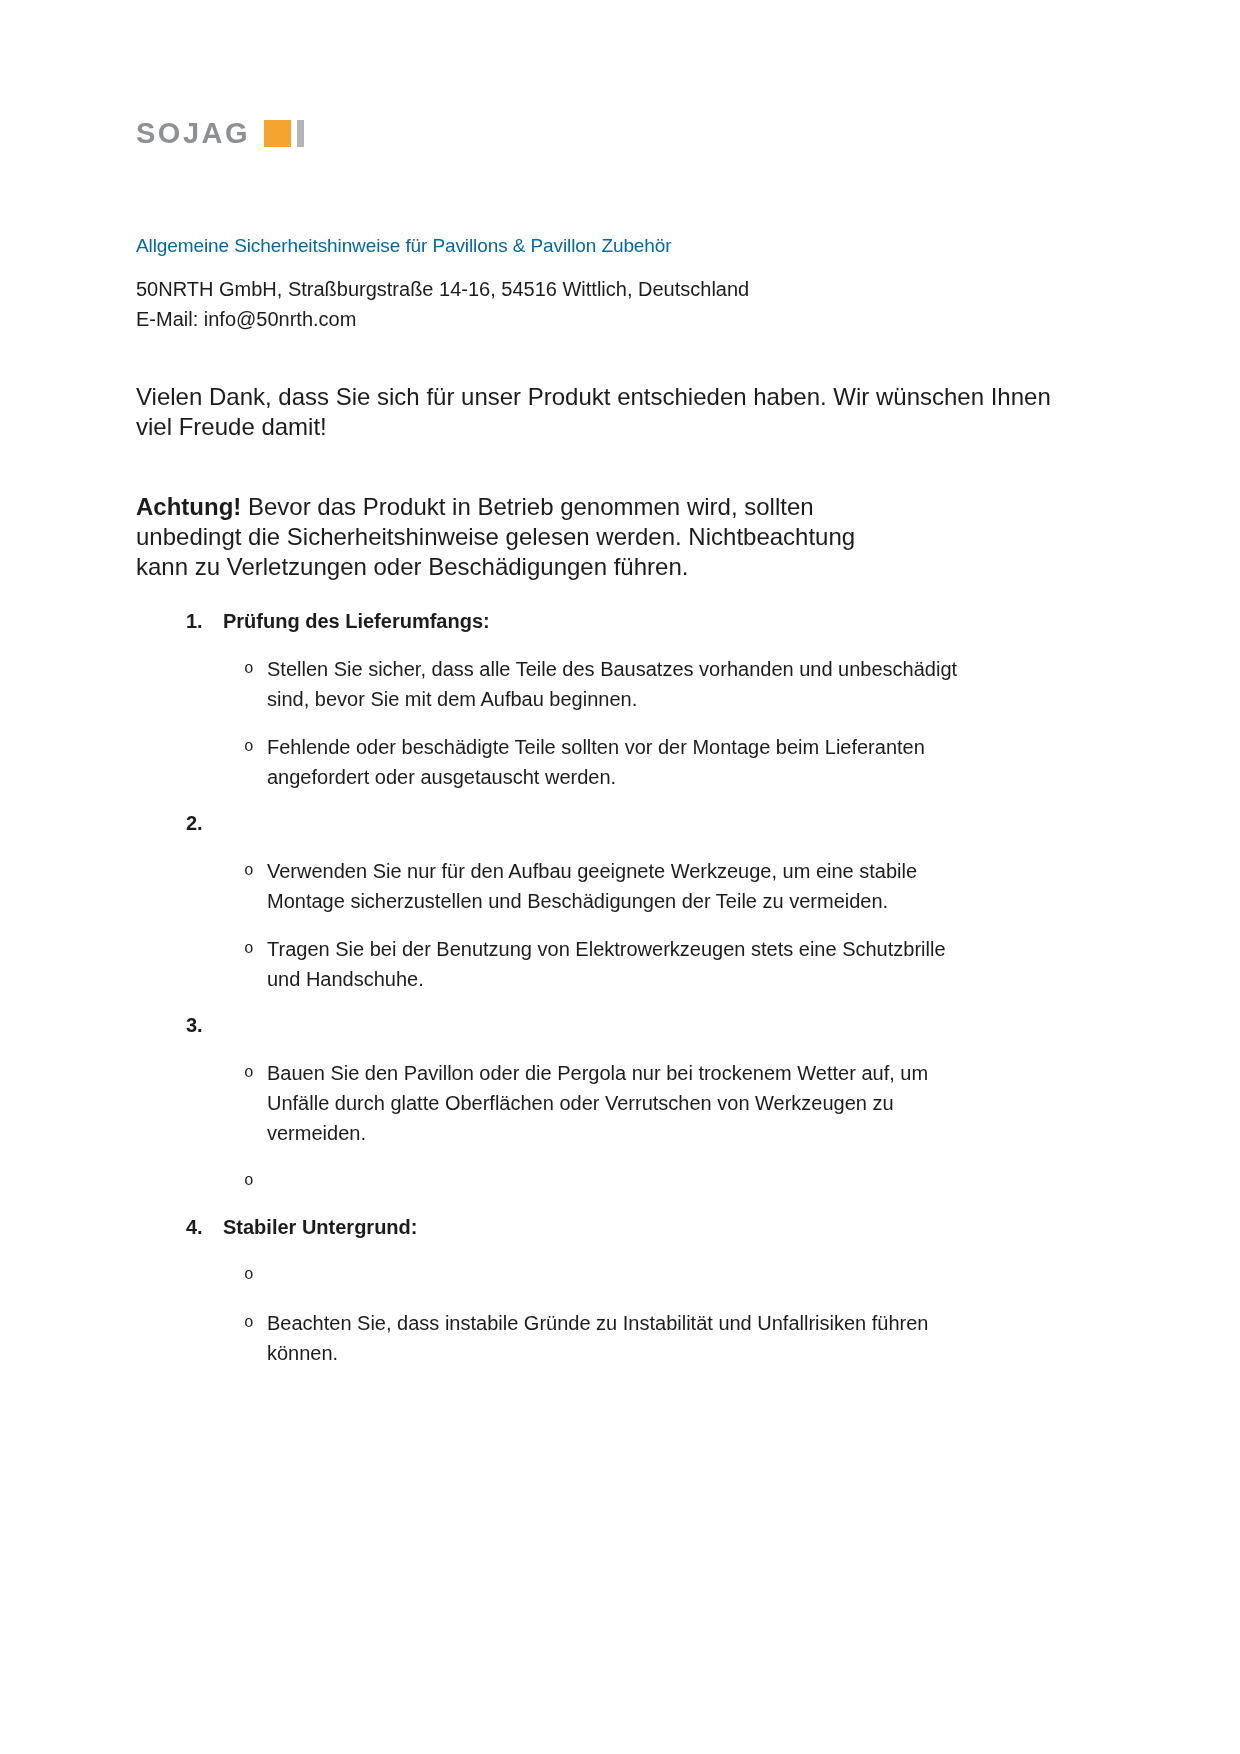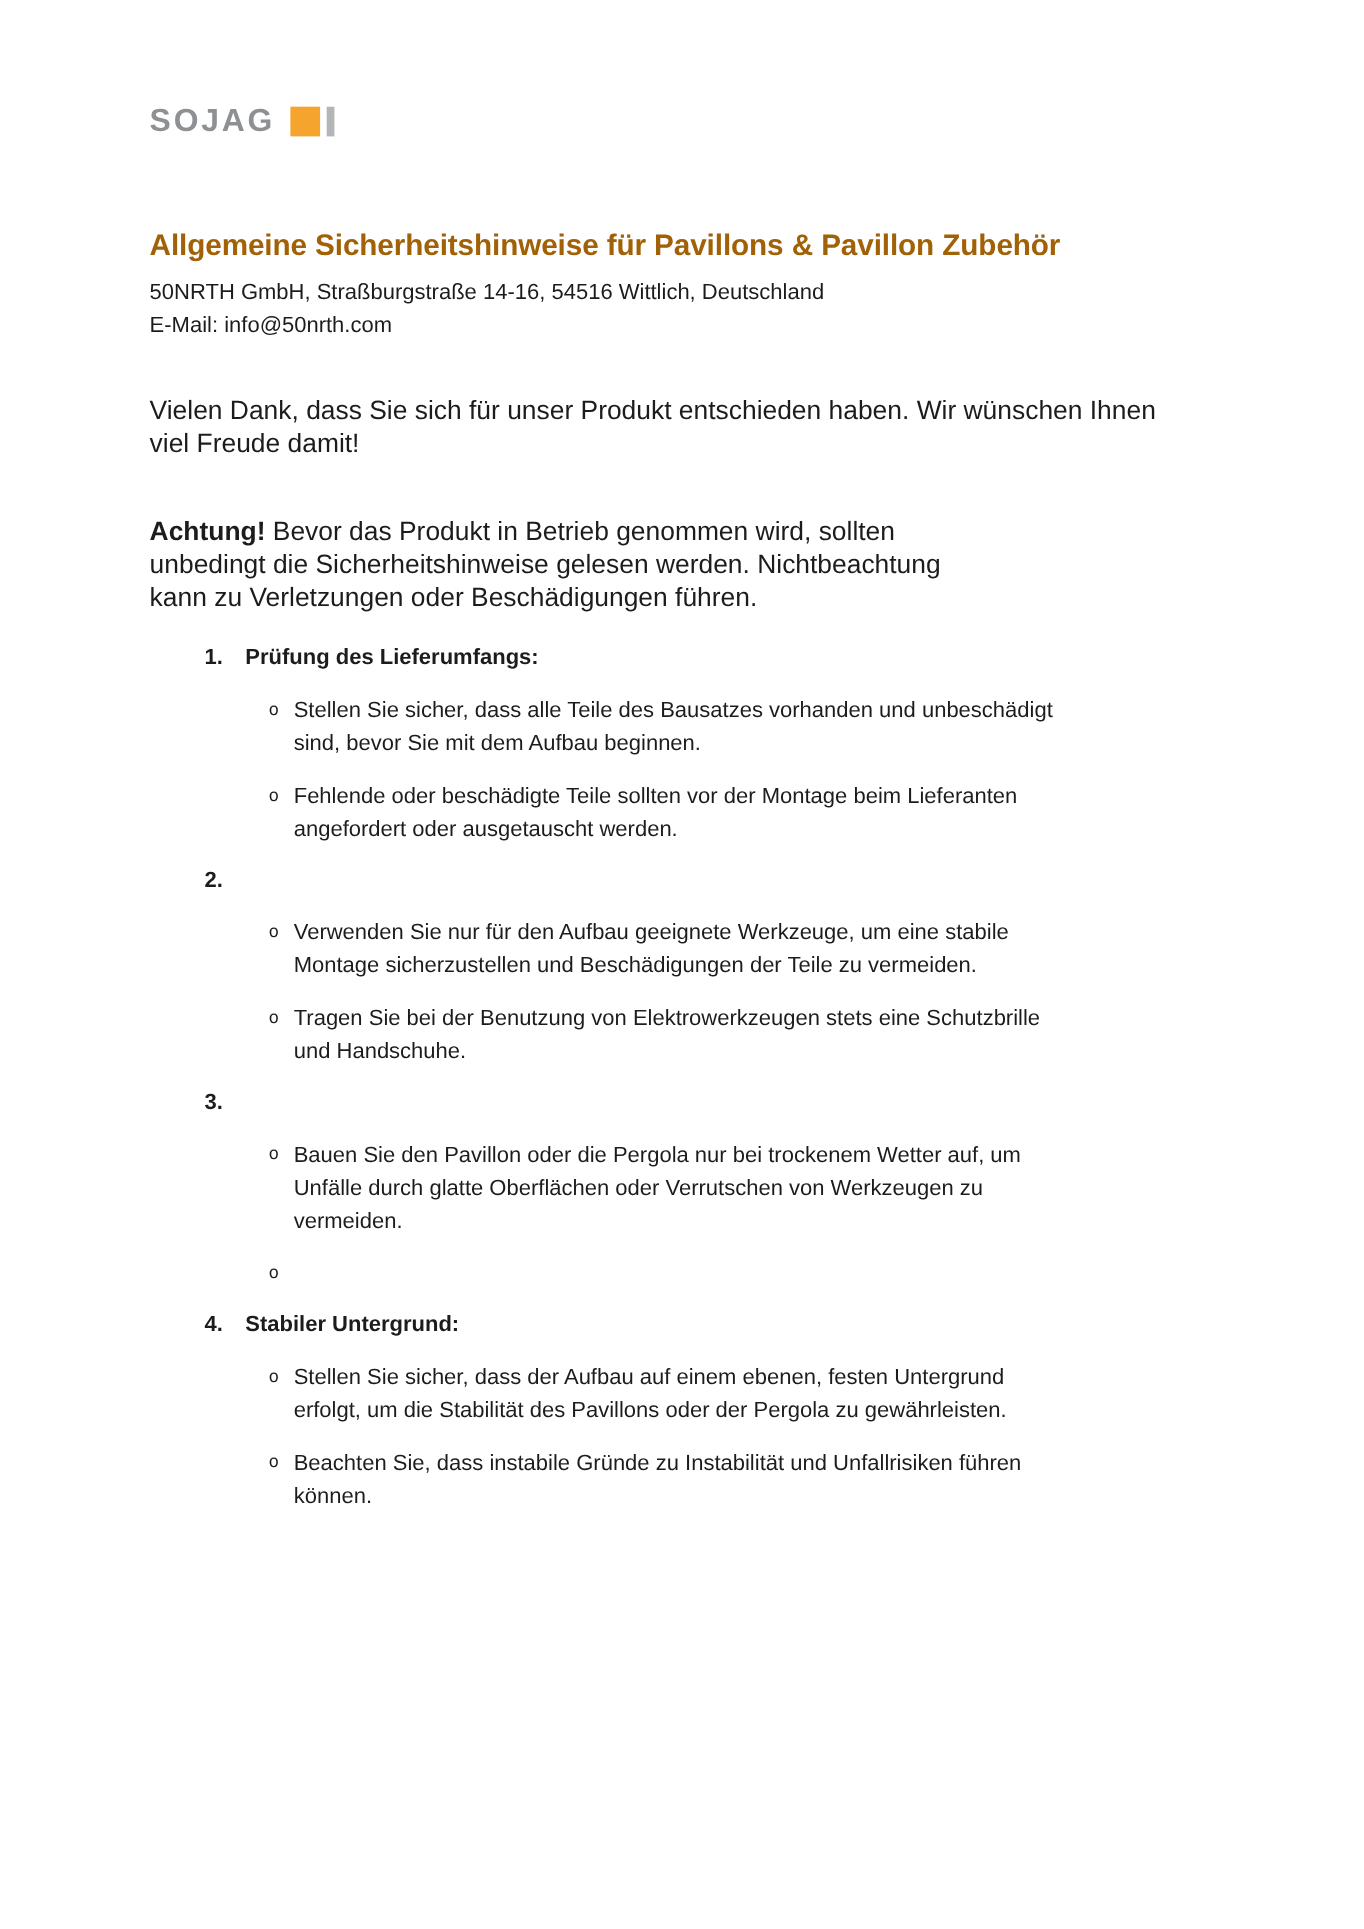--- a/index.html
+++ b/index.html
@@ -9,21 +9,21 @@
   }
   .page {
     position: relative;
     width: 1240px;
     height: 1754px;
     margin: 0 auto;
     background: #ffffff;
     font-family: "Liberation Sans", "DejaVu Sans", sans-serif;
     color: #1c1c1e;
     box-sizing: border-box;
-    padding: 90px 132px 0 136px;
+    padding: 113px 132px 0 136px;
     overflow: hidden;
   }
 
   
   .logo {
     display: flex;
     align-items: center;
     height: 40px;
   }
   .logo-text {
@@ -44,24 +44,24 @@
     display: inline-block;
     width: 7px;
     height: 27px;
     margin-left: 6px;
     background: #b3b5b7;
   }
 
   
   h1.doc-title {
     margin: 78px 0 0 0;
-    font-size: 27px;
-    font-weight: 700;
-    line-height: 30px;
-    color: #a16207;
+    font-size: 19px;
+    font-weight: 400;
+    line-height: 30px;
+    color: #0369a1;
     letter-spacing: -0.1px;
   }
   .contact {
     margin-top: 13px;
     font-size: 20px;
     line-height: 30px;
     font-weight: 400;
   }
   .contact div { white-space: nowrap; }
 
@@ -193,21 +193,20 @@
     </div>
 
     <div class="item">
       <div class="item-heading">
         <span class="num">4.</span>
         <span class="item-title">Stabiler Untergrund:</span>
       </div>
       <div class="bullets">
           <div class="bullet">
             <span class="marker">o</span>
-            <span class="btext">Stellen Sie sicher, dass der Aufbau auf einem ebenen, festen Untergrund erfolgt, um die Stabilität des Pavillons oder der Pergola zu gewährleisten.</span>
           </div>
           <div class="bullet">
             <span class="marker">o</span>
             <span class="btext">Beachten Sie, dass instabile Gründe zu Instabilität und Unfallrisiken führen können.</span>
           </div>
         </div>
     </div>
   </div>
 
 </div>

